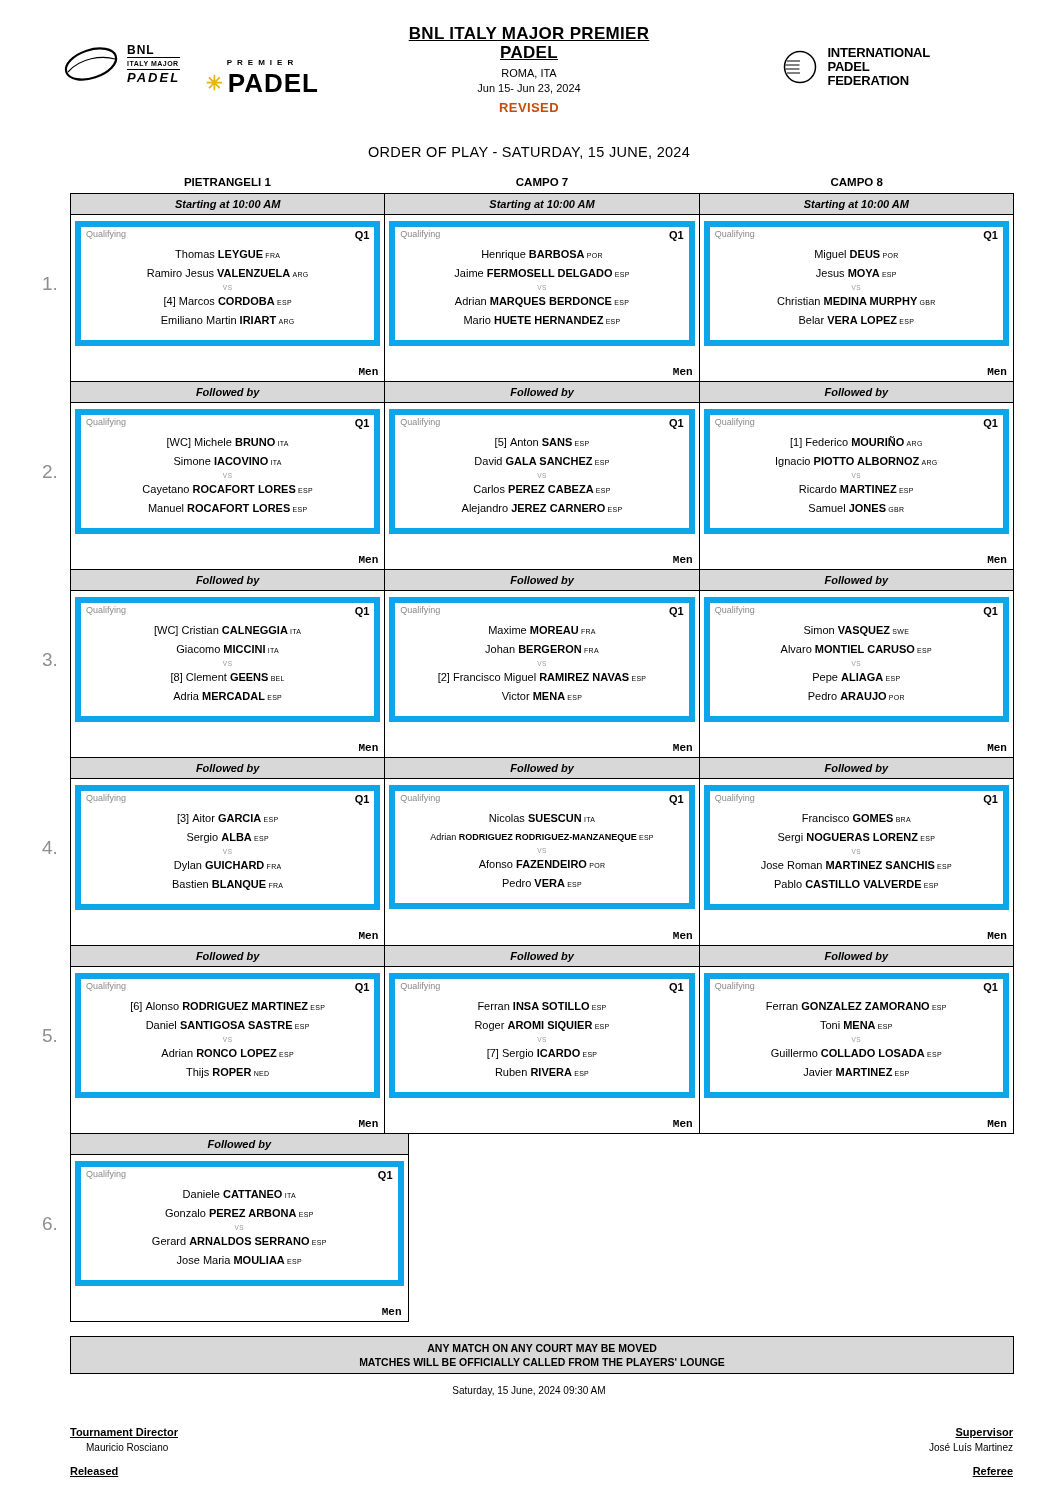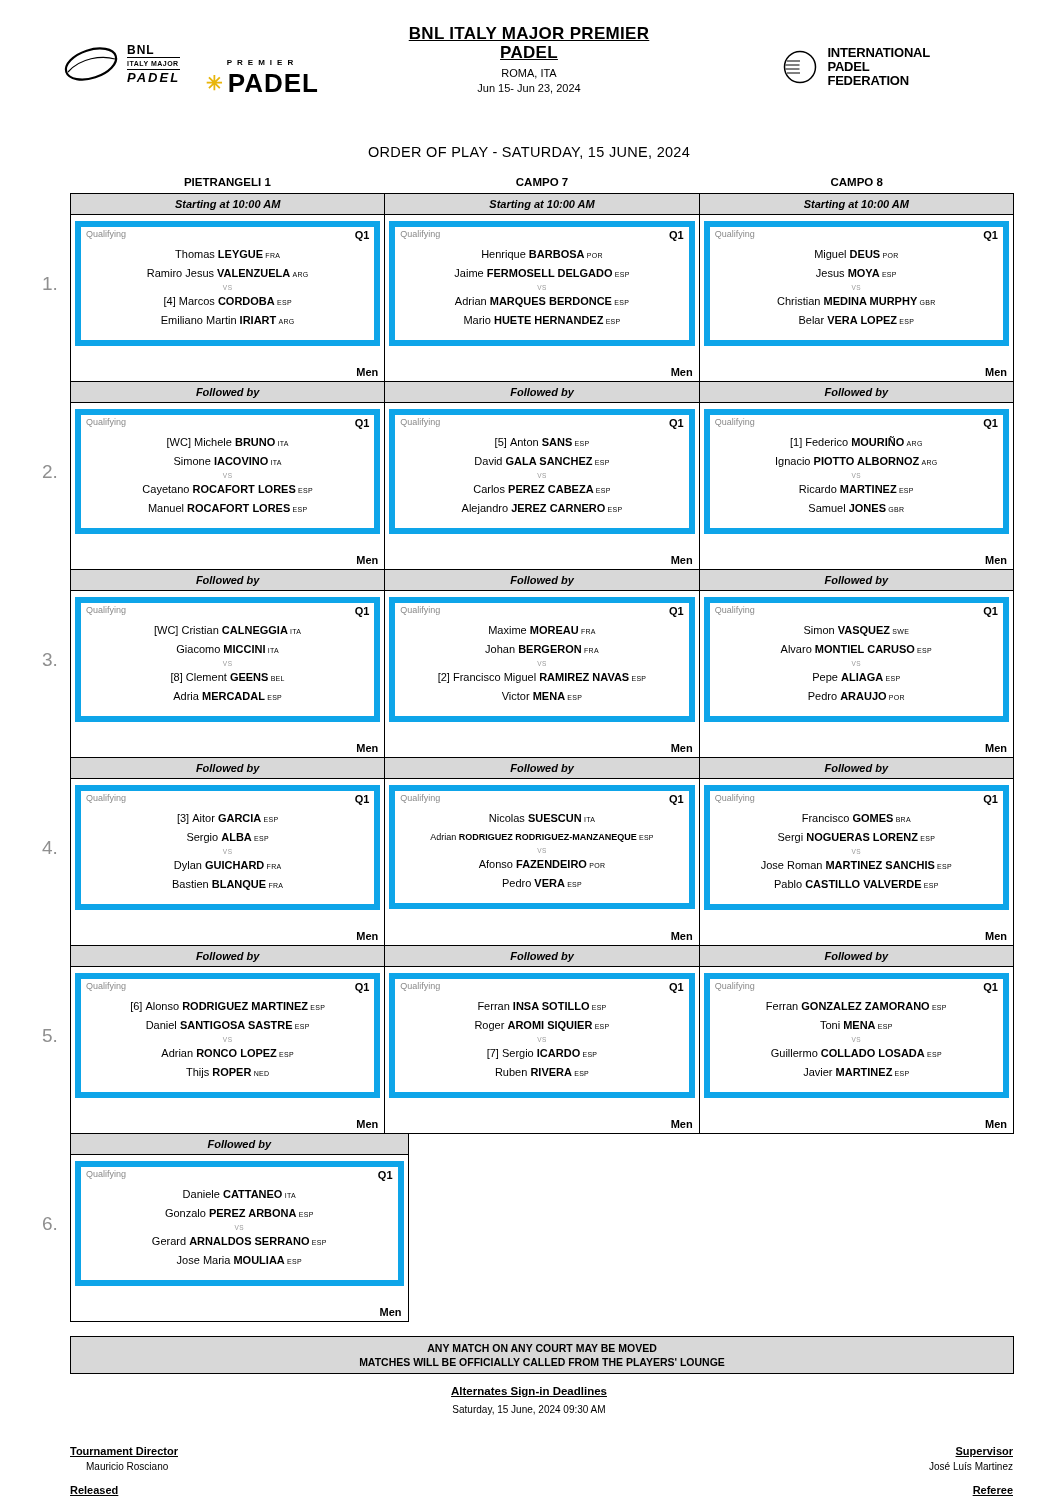--- a/index.html
+++ b/index.html
@@ -49,21 +49,21 @@
   .match-box{border:6px solid #0ea5e9;margin:6px 4px 0;padding:2px 5px 10px;min-height:114px;box-sizing:border-box;}
   .match-head{display:flex;justify-content:space-between;align-items:flex-start;}
   .stage{color:#8a8a8a;font-size:9px;}
   .round{font-size:11px;font-weight:bold;}
   .teams{text-align:center;margin-top:5px;}
   .player-line{font-size:11px;line-height:16.5px;white-space:nowrap;}
   .player-line.long{font-size:9px;}
   .surname{font-weight:bold;}
   .nat{font-size:7px;letter-spacing:.3px;}
   .vs{font-size:6.5px;color:#999;line-height:10px;letter-spacing:.5px;}
-  .men{position:absolute;right:6px;bottom:3px;font-weight:bold;font-size:11px;}
+  .men{position:absolute;right:6px;bottom:3px;font-weight:bold;font-size:11px;font-family:Liberation Mono, monospace;}
 
   
   .notice-bar{margin:14px 0 0 70px;width:944px;box-sizing:border-box;border:1px solid #000;
               background:#d8d8d8;text-align:center;font-weight:bold;font-size:10.5px;
               padding:4px 0;line-height:14px;}
   .alternates{text-align:center;margin-top:11px;}
   .alt-title{font-weight:bold;text-decoration:underline;font-size:11.5px;}
   .alt-time{font-size:10px;margin-top:7px;}
   .bottom-info{display:flex;justify-content:space-between;margin:30px 45px 0 70px;}
   .info-label{font-weight:bold;text-decoration:underline;font-size:11px;}
@@ -95,20 +95,21 @@
         <span class="premier-star">✳</span>
         <span>PADEL</span>
       </div>
     </div>
 
     <div class="title-block">
       <div class="event-title">BNL ITALY MAJOR PREMIER</div>
       <div class="event-title">PADEL</div>
       <div class="event-location">ROMA, ITA</div>
       <div class="event-dates">Jun 15- Jun 23, 2024</div>
+      <div class="revised">REVISED</div>
     </div>
 
     <div class="logo-fip">
       <svg width="36" height="36" viewBox="0 0 36 36">
         <circle cx="18" cy="18" r="15.5" fill="none" stroke="#000" stroke-width="1.5"></circle>
         <path d="M5 12 h13 M3.5 16 h14 M3.5 20 h14 M5 24 h13" stroke="#000" stroke-width="1" fill="none"></path>
       </svg>
       <div class="fip-text">
         <div>INTERNATIONAL</div>
         <div>PADEL</div>
@@ -451,21 +452,20 @@
         <div class="cell-empty"></div>
       </div>
     </div>
 
   <div class="notice-bar">
     <div>ANY MATCH ON ANY COURT MAY BE MOVED</div>
     <div>MATCHES WILL BE OFFICIALLY CALLED FROM THE PLAYERS' LOUNGE</div>
   </div>
 
   <div class="alternates">
-    <div class="alt-title">Alternates Sign-in Deadlines</div>
     <div class="alt-time">Saturday, 15 June, 2024 09:30 AM</div>
   </div>
 
   <div class="bottom-info">
     <div class="info-left">
       <div class="info-label">Tournament Director</div>
       <div class="info-value">Mauricio Rosciano</div>
       <div class="info-label">Released</div>
 
     </div>

